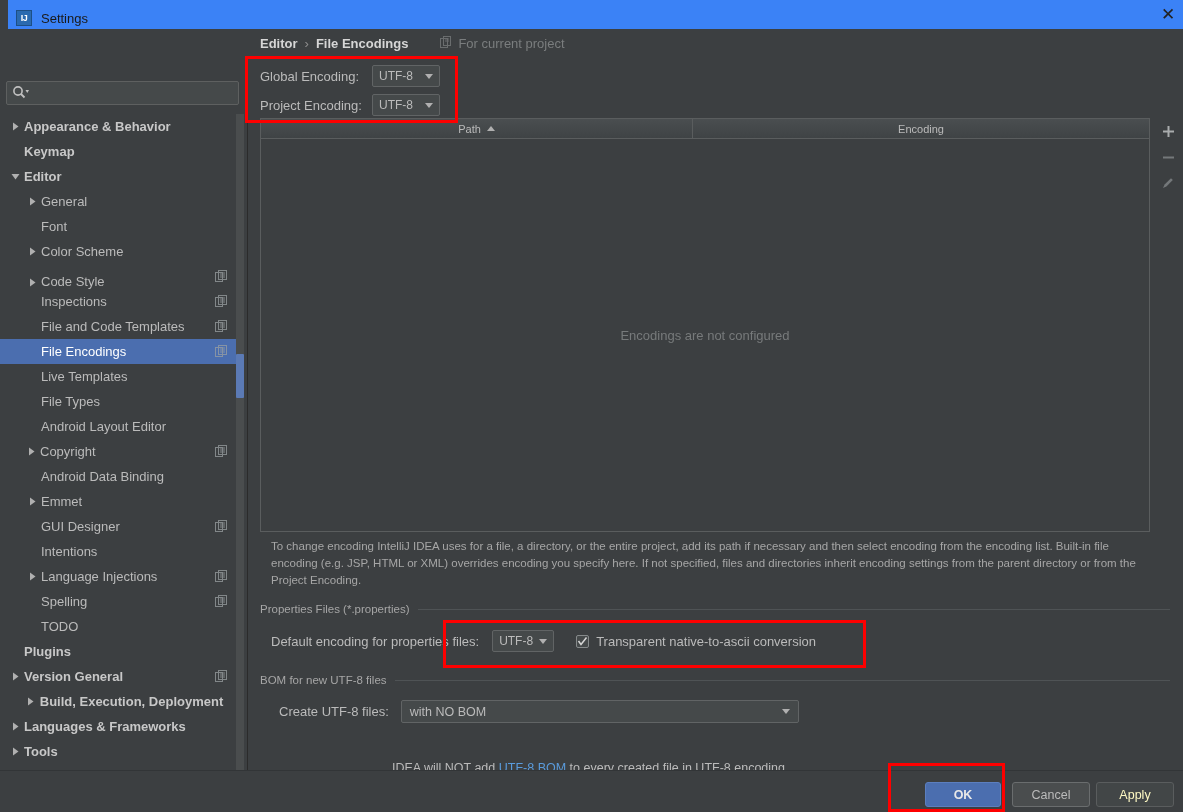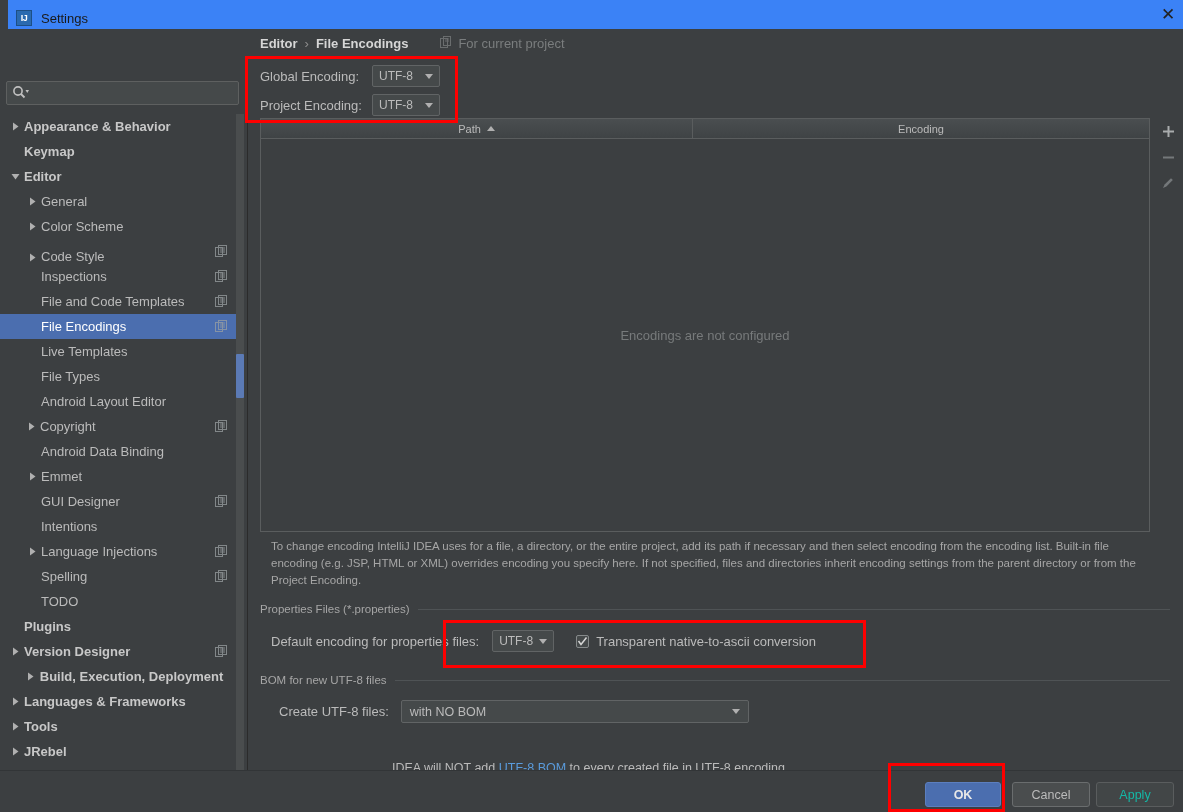--- a/index.html
+++ b/index.html
@@ -259,21 +259,21 @@
     background: #45494a;
     border: 1px solid #868a8b;
     border-radius: 2px;
     display: flex; align-items: center; justify-content: center;
     margin-right: 7px;
     cursor: pointer;
   }
   .checkbox svg { display:block; }
 
   .combo-wide {
-    width: 348px; height: 23px;
+    width: 398px; height: 23px;
     background: #45494a;
     border: 1px solid #616465;
     border-radius: 2px;
     display: flex; align-items: center; justify-content: space-between;
     padding: 0 8px;
     color: #bbbbbb; font-size: 12.5px;
     cursor: pointer;
   }
   .note-line {
     position: absolute; left: 143px; top: 732px;
@@ -306,21 +306,21 @@
   .btn.normal {
     left: 1012px; width: 78px;
     background: #4a4d4e;
     border: 1px solid #6a6d6e;
     color: #bbbbbb;
   }
   .btn.disabled {
     left: 1096px; width: 78px;
     background: #424647;
     border: 1px solid #5a5d5e;
-    color: #14b8a6;
+    color: #fef9c3;
   }
 
   
   .redbox {
     position: absolute;
     border: 3px solid #fe0000;
     pointer-events: none;
     z-index: 50;
   }
 </style>
@@ -373,20 +373,24 @@
           </div>
           <div class="tree-item" style="padding-left: 25px;">
             <span class="arrow">
               <svg width="9" height="9" viewBox="0 0 9 9">
                 <path d="M2 0.5 L7.5 4.5 L2 8.5 Z" fill="#b0b0b0"></path>
               </svg>
             </span>
             <span class="tree-label">General</span>
           </div>
           <div class="tree-item" style="padding-left: 25px;">
+            <span class="arrow"></span>
+            <span class="tree-label">Font</span>
+          </div>
+          <div class="tree-item" style="padding-left: 25px;">
             <span class="arrow">
               <svg width="9" height="9" viewBox="0 0 9 9">
                 <path d="M2 0.5 L7.5 4.5 L2 8.5 Z" fill="#b0b0b0"></path>
               </svg>
             </span>
             <span class="tree-label">Color Scheme</span>
           </div>
           <div class="tree-item" style="padding-left: 25px; align-items: flex-end;">
             <span class="arrow">
               <svg width="9" height="9" viewBox="0 0 9 9">
@@ -538,21 +542,21 @@
           <div class="tree-item bold" style="padding-left: 8px;">
             <span class="arrow"></span>
             <span class="tree-label">Plugins</span>
           </div>
           <div class="tree-item bold" style="padding-left: 8px;">
             <span class="arrow">
               <svg width="9" height="9" viewBox="0 0 9 9">
                 <path d="M2 0.5 L7.5 4.5 L2 8.5 Z" fill="#b0b0b0"></path>
               </svg>
             </span>
-            <span class="tree-label">Version Designer</span>
+            <span class="tree-label">Version General</span>
             <span class="copy-icon">
               <svg width="12" height="12" viewBox="0 0 12 12">
                 <rect x="0.5" y="2.5" width="7" height="9" fill="none" stroke="#9aa0a2" stroke-width="1"></rect>
                 <rect x="3.5" y="0.5" width="8" height="9" fill="none" stroke="#9aa0a2" stroke-width="1"></rect>
                 <line x1="5" y1="3" x2="10" y2="3" stroke="#9aa0a2" stroke-width="1"></line>
                 <line x1="5" y1="5" x2="10" y2="5" stroke="#9aa0a2" stroke-width="1"></line>
                 <line x1="5" y1="7" x2="10" y2="7" stroke="#9aa0a2" stroke-width="1"></line>
               </svg>
             </span>
           </div>

